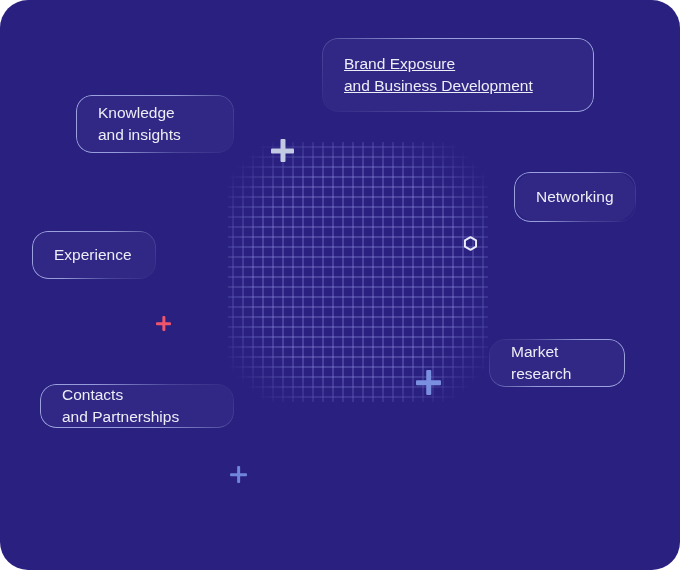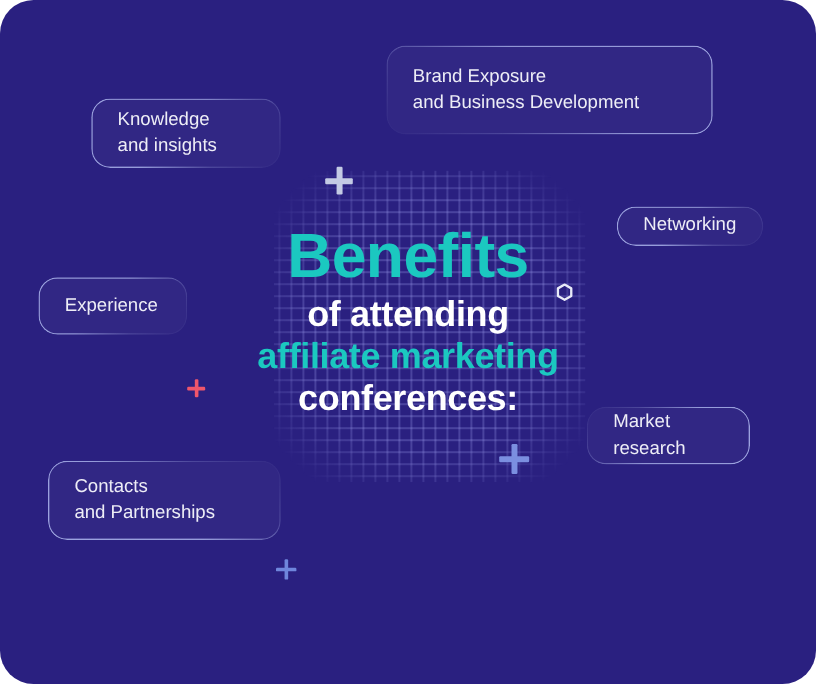--- a/index.html
+++ b/index.html
@@ -130,26 +130,26 @@
   }
   .card.fade-tl::before {
     background: linear-gradient(315deg,
         rgba(176,186,240,0.85) 0%,
         rgba(176,186,240,0.80) 48%,
         rgba(176,186,240,0.22) 76%,
         rgba(176,186,240,0.0) 100%);
   }
   .card span { position: relative; }
 
-  #card-knowledge      { left: 76px;  top: 82px;  width: 158px; height: 58px; }
-  #card-brand          { left: 322px; top: 38px;  width: 272px; height: 74px; }
-  #card-networking     { left: 514px; top: 172px; width: 122px; height: 33px; border-radius: 23px; }
+  #card-knowledge      { left: 76px;  top: 95px;  width: 158px; height: 58px; }
+  #card-brand          { left: 322px; top: 38px;  width: 272px; height: 74px; text-decoration: underline; }
+  #card-networking     { left: 514px; top: 172px; width: 122px; height: 50px; border-radius: 23px; }
   #card-experience     { left: 32px;  top: 231px; width: 124px; height: 48px; }
   #card-market         { left: 489px; top: 339px; width: 136px; height: 48px; }
-  #card-contacts       { left: 40px;  top: 384px; width: 194px; height: 66px; align-items: center; }
+  #card-contacts       { left: 40px;  top: 384px; width: 194px; height: 44px; align-items: center; }
   #card-newtools       { left: 306px; top: 443px; width: 206px; height: 86px; }
 
   
   .plus {
     position: absolute;
     pointer-events: none;
   }
   .plus i {
     position: absolute;
     display: block;
@@ -174,26 +174,20 @@
     pointer-events: none;
   }
 </style>
 </head>
 <body>
 
 <div id="poster">
 
   <div class="dot-field"></div>
 
-  <div class="headline">
-    <span class="hl-1">Benefits</span>
-    <span class="hl-2">of attending</span>
-    <span class="hl-3">affiliate marketing</span>
-    <span class="hl-4">conferences:</span>
-  </div>
 
   <div class="card" id="card-knowledge">
     <span>Knowledge
 and insights</span>
   </div>
 
   <div class="card fade-bl" id="card-brand">
     <span>Brand Exposure
 and Business Development</span>
   </div>

